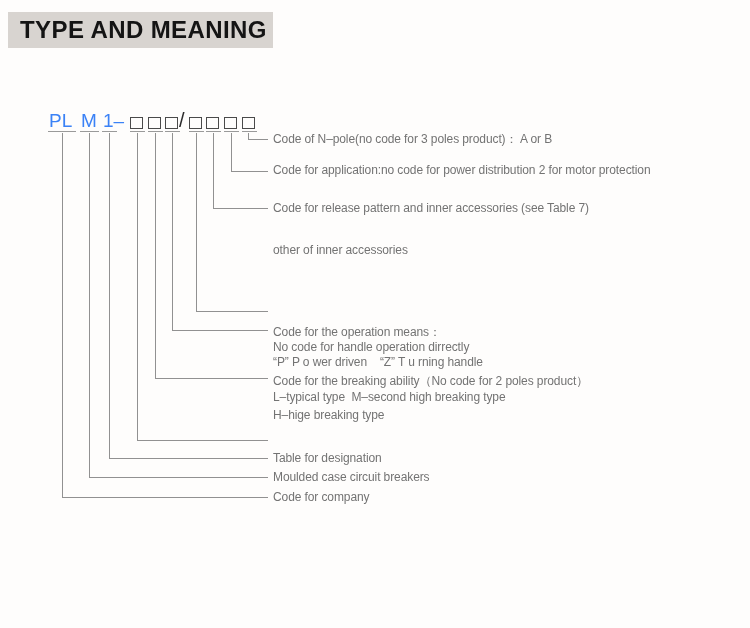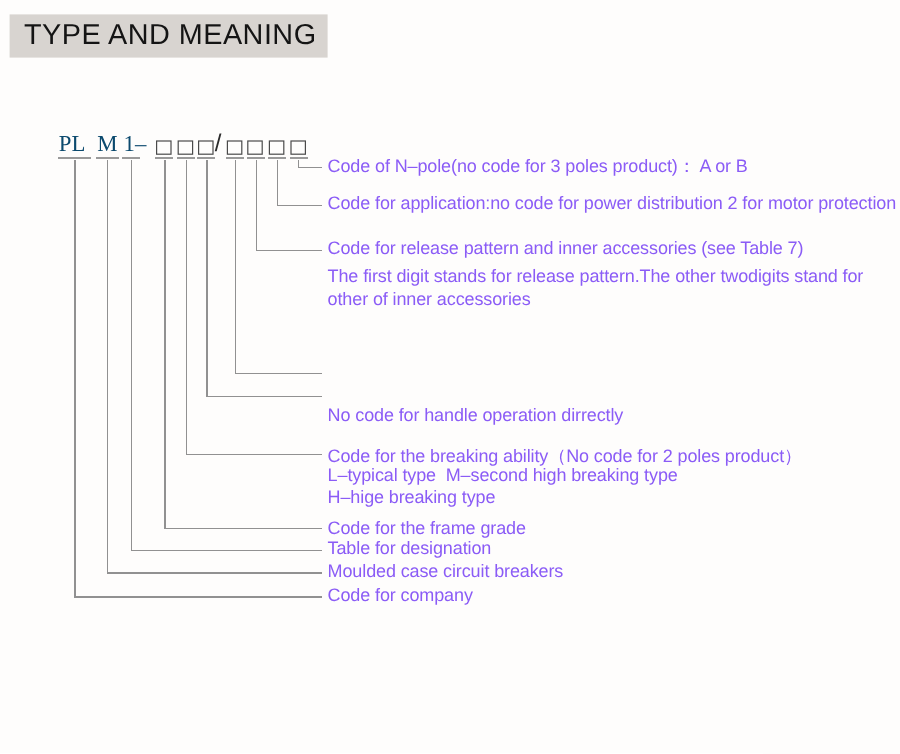--- a/index.html
+++ b/index.html
@@ -7,39 +7,39 @@
     position:relative; width:750px; height:628px;
     background:#fefdfc; overflow:hidden;
     font-family:"Liberation Sans", sans-serif;
   }
   .title-bar {
     position:absolute; left:8px; top:12px; width:265px; height:36px;
     background:#d8d4d0; display:flex; align-items:center;
     padding-left:12px; box-sizing:border-box;
   }
   .title-text {
-    font-size:24px; font-weight:normal; color:#141414; letter-spacing:0.4px;
+    font-size:24px; font-weight:bold; color:#141414; letter-spacing:0.4px;
     white-space:pre;
   }
   .mchar {
     position:absolute; top:111px; font-size:19px; line-height:19px;
-    color:#0c4a6e; white-space:pre;font-family:Liberation Serif, serif;
+    color:#3b82f6; white-space:pre;
   }
   .mslash {
     position:absolute; left:179px; top:110px; font-size:20px; line-height:20px;
     color:#2b2b2b;
   }
   .cbox {
     position:absolute; top:117px; width:13px; height:12px;
     border:1.5px solid #4a4a4a; box-sizing:border-box; background:transparent;
   }
   .leads { position:absolute; left:0; top:0; width:750px; height:628px; }
   .drow {
-    position:absolute; left:273px; font-size:15px; line-height:14px;
-    color:#8b5cf6; letter-spacing:-0.1px; white-space:pre;
+    position:absolute; left:273px; font-size:12px; line-height:14px;
+    color:#737373; letter-spacing:-0.1px; white-space:pre;
   }
 </style>
 </head>
 <body>
 
 <div class="canvas">
 
   <div class="title-bar">
     <span class="title-text">TYPE AND MEANING</span>
   </div>
@@ -67,24 +67,24 @@
              M172.5 133 V330.5 H268
              M196.5 133 V311.5 H268
              M213.5 133 V208.5 H268
              M231.5 133 V171.5 H268
              M248.5 133 V139.5 H268" stroke="#919191" stroke-width="1" fill="none" shape-rendering="crispEdges"></path>
   </svg>
 
   <div class="drow" style="top:132px">Code of N–pole(no code for 3 poles product)： A or B</div>
   <div class="drow" style="top:163px">Code for application:no code for power distribution 2 for motor protection</div>
   <div class="drow" style="top:201px">Code for release pattern and inner accessories (see Table 7)</div>
-  <div class="drow" style="top:224px">The first digit stands for release pattern.The other twodigits stand for</div>
   <div class="drow" style="top:243px">other of inner accessories</div>
+  <div class="drow" style="top:325px">Code for the operation means：</div>
   <div class="drow" style="top:340px">No code for handle operation dirrectly</div>
+  <div class="drow" style="top:355px">“P” P o wer driven    “Z” T u rning handle</div>
   <div class="drow" style="top:374px">Code for the breaking ability（No code for 2 poles product）</div>
   <div class="drow" style="top:390px">L–typical type  M–second high breaking type</div>
   <div class="drow" style="top:408px">H–hige breaking type</div>
-  <div class="drow" style="top:434px">Code for the frame grade</div>
   <div class="drow" style="top:451px">Table for designation</div>
   <div class="drow" style="top:470px">Moulded case circuit breakers</div>
   <div class="drow" style="top:490px">Code for company</div>
 
 </div>
 
 </body></html>

